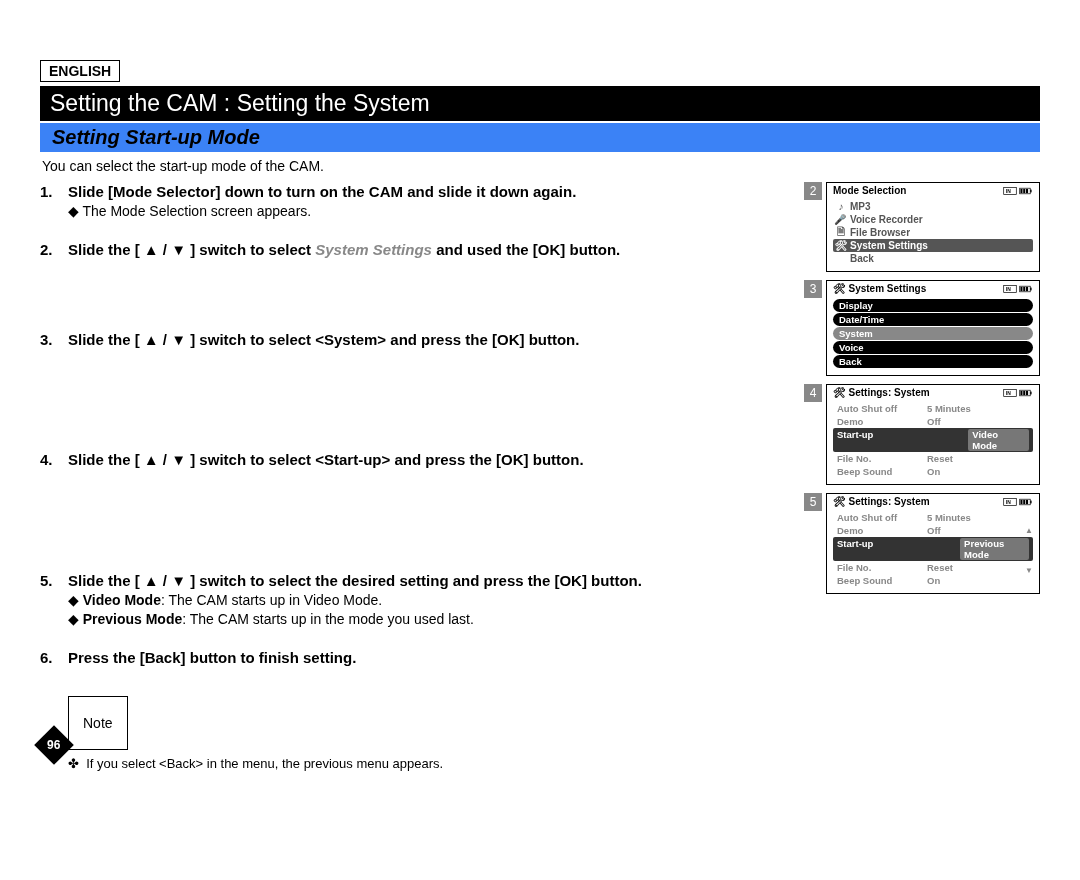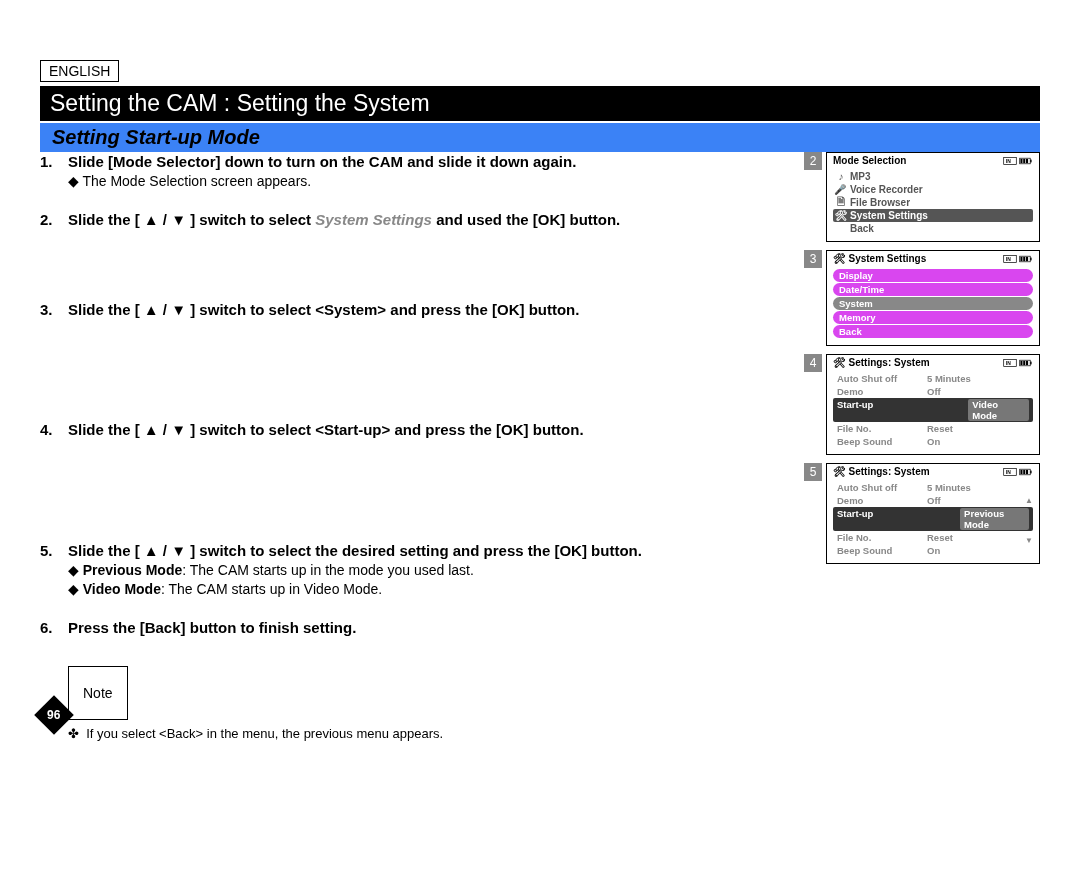--- a/index.html
+++ b/index.html
@@ -12,21 +12,21 @@
     position: relative;
   }
   .page {
     padding: 60px 40px 20px 40px;
     position: relative;
   }
   .lang-box {
     border: 1px solid #000;
     display: inline-block;
     padding: 2px 8px;
-    font-weight: normal;
+    font-weight: bold;
     font-size: 14px;
     margin-bottom: 4px;
   }
   .title-bar {
     background: #000;
     color: #fff;
     font-size: 23px;
     font-weight: normal;
     padding: 4px 10px;
     margin-bottom: 2px;
@@ -163,21 +163,21 @@
     border-radius: 2px;
   }
   .menu-row .mi {
     width: 10px;
     height: 10px;
     display: inline-flex;
     align-items: center;
     justify-content: center;
   }
   .pill-row {
-    background: #d946ef;
+    background: #000000;
     color: #fff;
     border-radius: 7px;
     padding: 1px 6px;
     margin: 1px 0;
     font-size: 9.5px;
     font-weight: bold;
   }
   .pill-row.sel {
     background: #888;
   }
@@ -202,20 +202,21 @@
     font-family: Arial;
   }
 </style>
 </head>
 <body>
 
 <div class="page">
   <div class="lang-box">ENGLISH</div>
   <div class="title-bar">Setting the CAM : Setting the System</div>
   <div class="section-bar">Setting Start-up Mode</div>
+  <div class="intro">You can select the start-up mode of the CAM.</div>
 
   <div class="content-wrap">
     <div class="steps">
 
       <div class="step">
         <div class="step-head">
           <span class="step-num">1.</span>
           <span>Slide [Mode Selector] down to turn on the CAM and slide it down again.</span>
         </div>
         <div class="step-sub">◆ <span>The Mode Selection screen appears.</span></div>
@@ -242,22 +243,22 @@
           <span class="step-num">4.</span>
           <span>Slide the [ ▲ / ▼ ] switch to select &lt;Start-up&gt; and press the [OK] button.</span>
         </div>
       </div>
 
       <div class="step" style="margin-top:100px;">
         <div class="step-head">
           <span class="step-num">5.</span>
           <span>Slide the [ ▲ / ▼ ] switch to select the desired setting and press the [OK] button.</span>
         </div>
+        <div class="step-sub">◆ <b>Video Mode</b><span>: The CAM starts up in Video Mode.</span></div>
         <div class="step-sub">◆ <b>Previous Mode</b><span>: The CAM starts up in the mode you used last.</span></div>
-        <div class="step-sub">◆ <b>Video Mode</b><span>: The CAM starts up in Video Mode.</span></div>
       </div>
 
       <div class="step">
         <div class="step-head">
           <span class="step-num">6.</span>
           <span>Press the [Back] button to finish setting.</span>
         </div>
       </div>
 
       <div class="note-box">Note</div>
@@ -326,21 +327,21 @@
                   <rect x="2" y="3" width="3" height="6" fill="#000"></rect>
                   <rect x="6" y="3" width="3" height="6" fill="#000"></rect>
                   <rect x="10" y="3" width="3" height="6" fill="#000"></rect>
                 </svg>
             </span>
           </div>
           <div class="screen-body">
             <div class="pill-row">Display</div>
             <div class="pill-row">Date/Time</div>
             <div class="pill-row sel">System</div>
-            <div class="pill-row">Memory</div>
+            <div class="pill-row">Voice</div>
             <div class="pill-row">Back</div>
           </div>
         </div>
       </div>
 
       <div class="screen-block">
         <div class="screen-num">4</div>
         <div class="screen screen-rel">
           <div class="screen-header">
             <span>🛠 <span>Settings: System</span></span>

